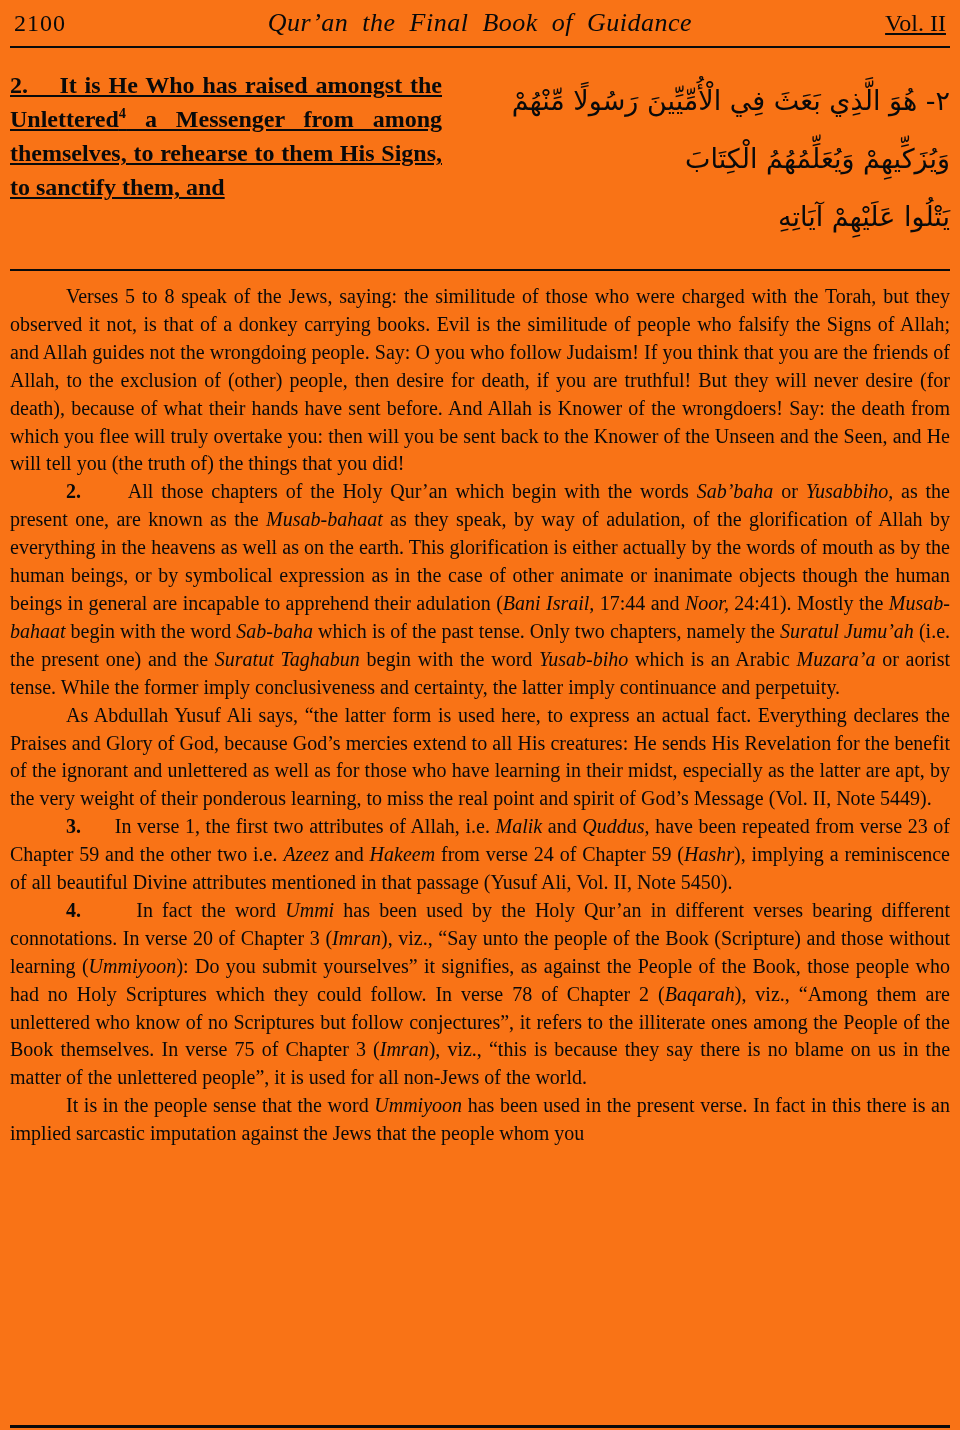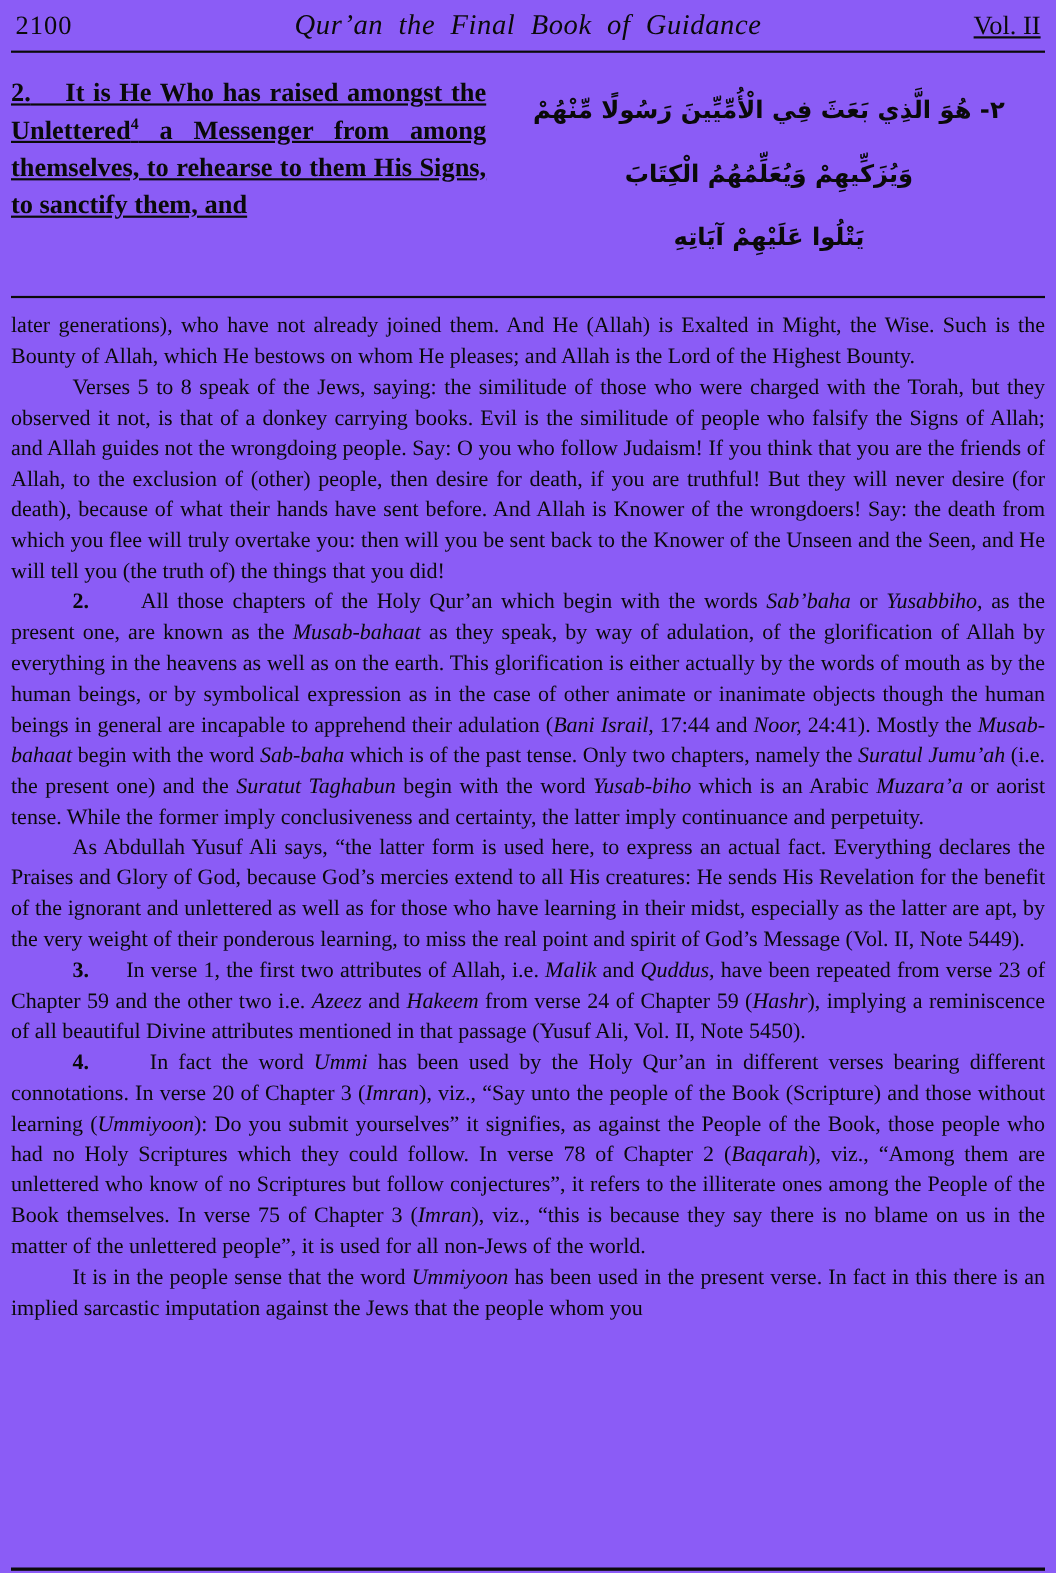--- a/index.html
+++ b/index.html
@@ -1,21 +1,21 @@
 <!DOCTYPE html>
 <html><head>
 <meta charset="utf-8">
 <style>
   html, body { margin: 0; padding: 0; background: #ffffff; }
   .page {
     position: relative;
     width: 960px;
     height: 1430px;
     margin: 0 auto;
-    background: #8b5cf6;
+    background: #f97316;
     color: #0a0a0a;
     font-family: "Liberation Serif", serif;
     box-sizing: border-box;
     padding: 6px 10px 0 10px;
     overflow: hidden;
   }
   
   .header {
     display: flex;
     align-items: baseline;
@@ -59,26 +59,24 @@
     text-align: justify;
     text-decoration: underline;
   }
   .verse-en sup {
     font-size: 60%;
     line-height: 0;
   }
   .verse-ar {
     flex: 1;
     direction: rtl;
-    text-align: center;
     font-family: "DejaVu Sans", sans-serif;
-    font-size: 22px;
+    font-size: 27px;
     line-height: 58px;
     padding: 4px 0 0 6px;
-    font-weight: bold;
   }
   .section-rule {
     border: none;
     border-top: 2px solid #0a0a0a;
     margin: 16px 0 12px 0;
   }
   
   .commentary {
     font-size: 20px;
     line-height: 27.9px;
@@ -114,21 +112,20 @@
     <div class="verse-ar">
       <div>٢- هُوَ الَّذِي بَعَثَ فِي الْأُمِّيِّينَ رَسُولًا مِّنْهُمْ</div>
       <div>وَيُزَكِّيهِمْ وَيُعَلِّمُهُمُ الْكِتَابَ</div>
       <div>يَتْلُوا عَلَيْهِمْ آيَاتِهِ</div>
     </div>
   </div>
 
   <hr class="section-rule">
 
   <div class="commentary">
-    <p class="para"><span>later generations), who have not already joined them. And He (Allah) is Exalted in Might, the Wise. Such is the Bounty of Allah, which He bestows on whom He pleases; and Allah is the Lord of the Highest Bounty.</span></p>
     <p class="para indent"><span>Verses 5 to 8 speak of the Jews, saying: the similitude of those who were charged with the Torah, but they observed it not, is that of a donkey carrying books. Evil is the similitude of people who falsify the Signs of Allah; and Allah guides not the wrongdoing people. Say: O you who follow Judaism! If you think that you are the friends of Allah, to the exclusion of (other) people, then desire for death, if you are truthful! But they will never desire (for death), because of what their hands have sent before. And Allah is Knower of the wrongdoers! Say: the death from which you flee will truly overtake you: then will you be sent back to the Knower of the Unseen and the Seen, and He will tell you (the truth of) the things that you did!</span></p>
     <p class="para indent"><span style="font-weight: bold;">2.</span><span>&nbsp;&nbsp;&nbsp;&nbsp;&nbsp;&nbsp;All those chapters of the Holy Qur’an which begin with the words </span><span style="font-style: italic;">Sab’baha</span><span> or </span><span style="font-style: italic;">Yusabbiho,</span><span> as the present one, are known as the </span><span style="font-style: italic;">Musab-bahaat</span><span> as they speak, by way of adulation, of the glorification of Allah by everything in the heavens as well as on the earth. This glorification is either actually by the words of mouth as by the human beings, or by symbolical expression as in the case of other animate or inanimate objects though the human beings in general are incapable to apprehend their adulation (</span><span style="font-style: italic;">Bani Israil,</span><span> 17:44 and </span><span style="font-style: italic;">Noor,</span><span> 24:41). Mostly the </span><span style="font-style: italic;">Musab-bahaat</span><span> begin with the word </span><span style="font-style: italic;">Sab-baha</span><span> which is of the past tense. Only two chapters, namely the </span><span style="font-style: italic;">Suratul Jumu’ah</span><span> (i.e. the present one) and the </span><span style="font-style: italic;">Suratut Taghabun</span><span> begin with the word </span><span style="font-style: italic;">Yusab-biho</span><span> which is an Arabic </span><span style="font-style: italic;">Muzara’a</span><span> or aorist tense. While the former imply conclusiveness and certainty, the latter imply continuance and perpetuity.</span></p>
     <p class="para indent"><span>As Abdullah Yusuf Ali says, “the latter form is used here, to express an actual fact. Everything declares the Praises and Glory of God, because God’s mercies extend to all His creatures: He sends His Revelation for the benefit of the ignorant and unlettered as well as for those who have learning in their midst, especially as the latter are apt, by the very weight of their ponderous learning, to miss the real point and spirit of God’s Message (Vol. II, Note 5449).</span></p>
     <p class="para indent"><span style="font-weight: bold;">3.</span><span>&nbsp;&nbsp;&nbsp;&nbsp;&nbsp;&nbsp;In verse 1, the first two attributes of Allah, i.e. </span><span style="font-style: italic;">Malik</span><span> and </span><span style="font-style: italic;">Quddus,</span><span> have been repeated from verse 23 of Chapter 59 and the other two i.e. </span><span style="font-style: italic;">Azeez</span><span> and </span><span style="font-style: italic;">Hakeem</span><span> from verse 24 of Chapter 59 (</span><span style="font-style: italic;">Hashr</span><span>), implying a reminiscence of all beautiful Divine attributes mentioned in that passage (Yusuf Ali, Vol. II, Note 5450).</span></p>
     <p class="para indent"><span style="font-weight: bold;">4.</span><span>&nbsp;&nbsp;&nbsp;&nbsp;&nbsp;&nbsp;In fact the word </span><span style="font-style: italic;">Ummi</span><span> has been used by the Holy Qur’an in different verses bearing different connotations. In verse 20 of Chapter 3 (</span><span style="font-style: italic;">Imran</span><span>), viz., “Say unto the people of the Book (Scripture) and those without learning (</span><span style="font-style: italic;">Ummiyoon</span><span>): Do you submit yourselves” it signifies, as against the People of the Book, those people who had no Holy Scriptures which they could follow. In verse 78 of Chapter 2 (</span><span style="font-style: italic;">Baqarah</span><span>), viz., “Among them are unlettered who know of no Scriptures but follow conjectures”, it refers to the illiterate ones among the People of the Book themselves. In verse 75 of Chapter 3 (</span><span style="font-style: italic;">Imran</span><span>), viz., “this is because they say there is no blame on us in the matter of the unlettered people”, it is used for all non-Jews of the world.</span></p>
     <p class="para indent"><span>It is in the people sense that the word </span><span style="font-style: italic;">Ummiyoon</span><span> has been used in the present verse. In fact in this there is an implied sarcastic imputation against the Jews that the people whom you</span></p>
   </div>
 
   <hr class="footer-rule">
 

